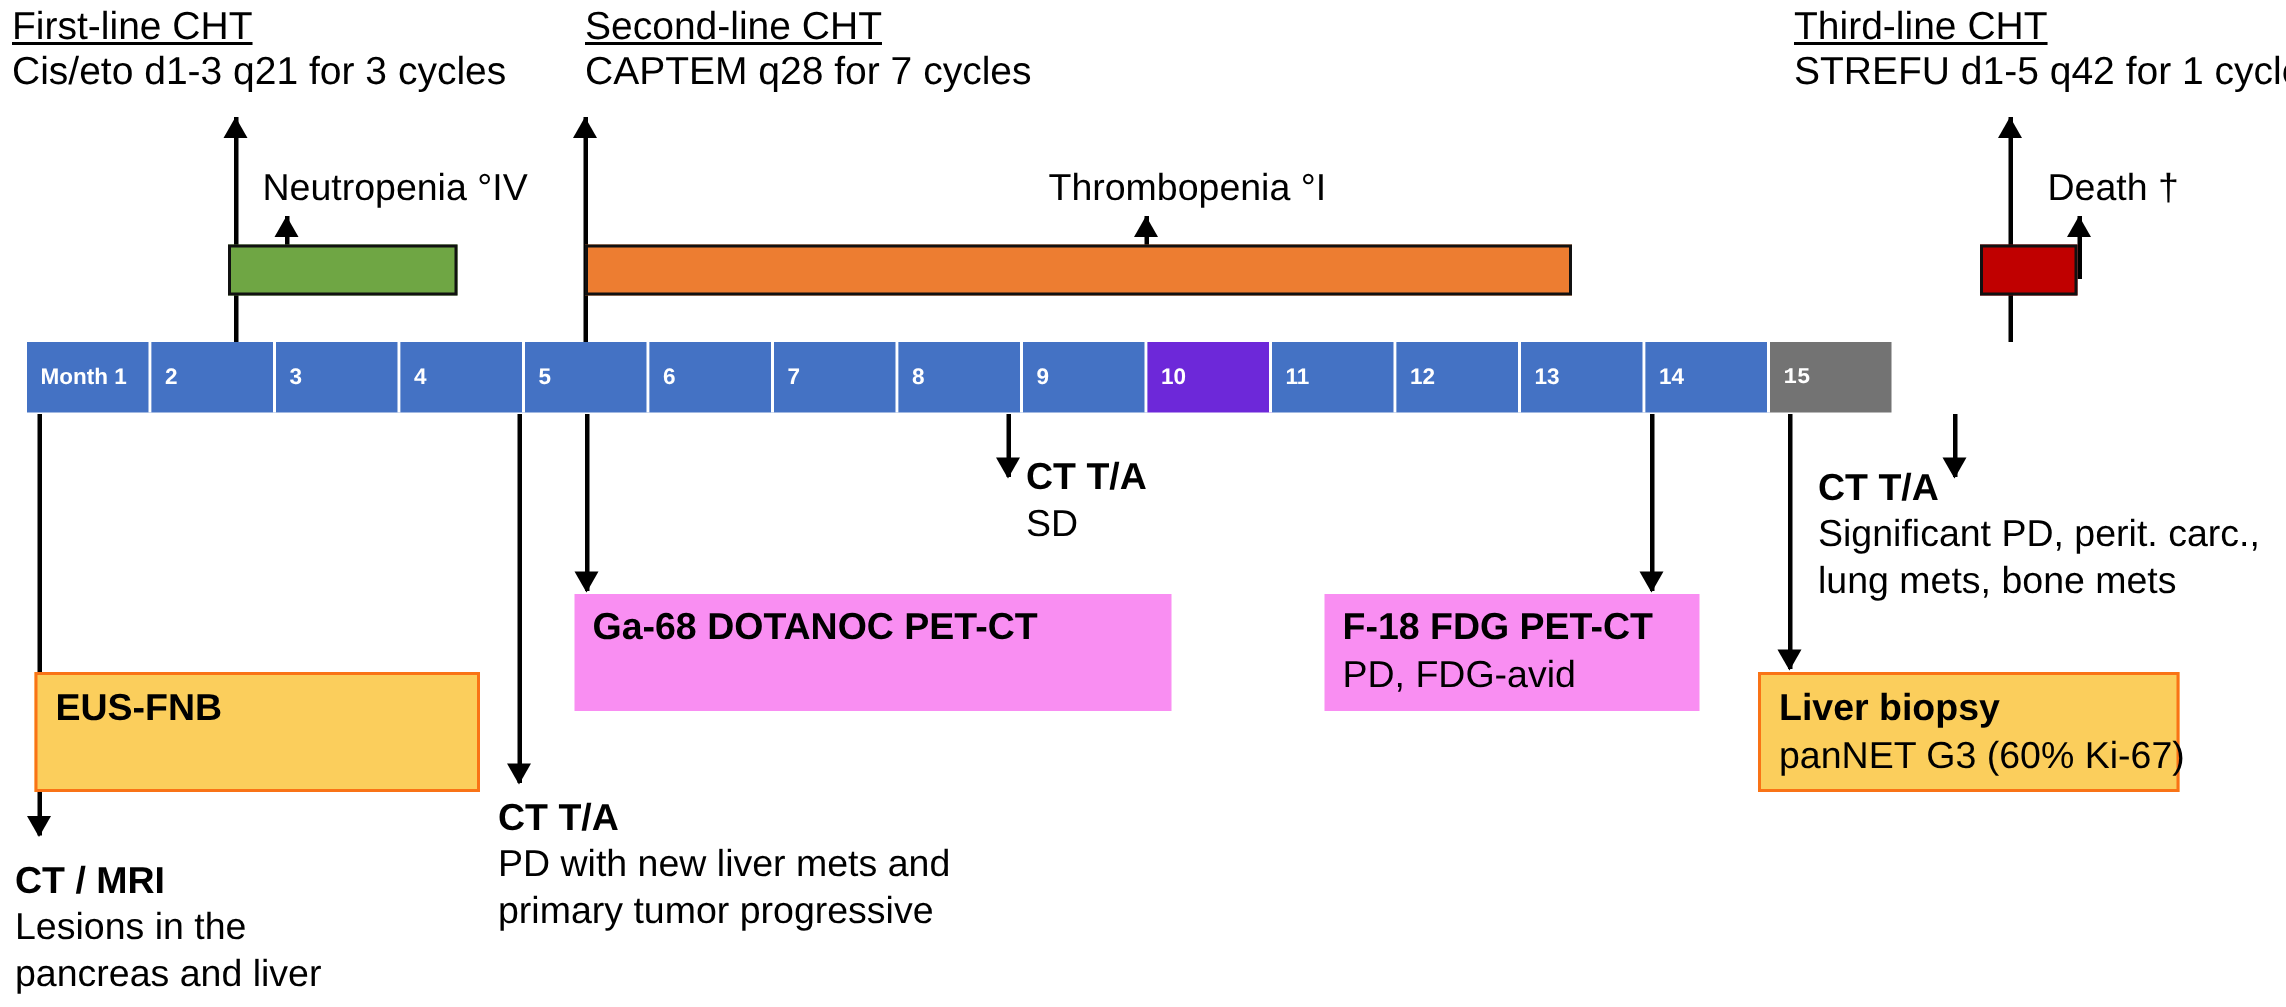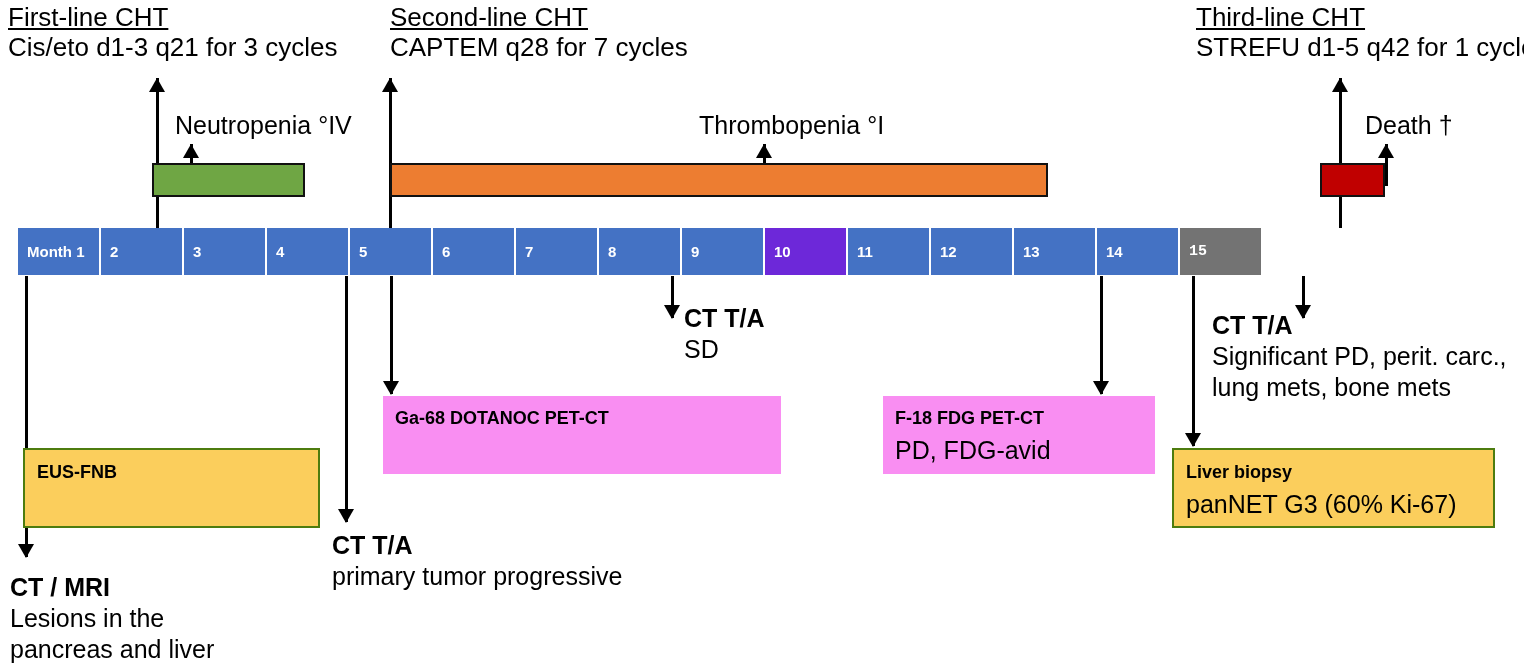--- a/index.html
+++ b/index.html
@@ -15,22 +15,22 @@
   .tl-cell span{color:#ffffff;font-size:15px;font-weight:bold;padding-left:9px;white-space:nowrap;}
   .bar{position:absolute;height:34px;border:2px solid #111;box-sizing:border-box;}
   .vline{position:absolute;width:3px;background:#000;}
   .arr-up::before{content:"";position:absolute;left:-7px;top:0;width:0;height:0;
      border-left:8.5px solid transparent;border-right:8.5px solid transparent;border-bottom:14px solid #000;}
   .arr-dn::after{content:"";position:absolute;left:-7px;bottom:-1px;width:0;height:0;
      border-left:8.5px solid transparent;border-right:8.5px solid transparent;border-top:14px solid #000;}
   .lbl{position:absolute;font-size:25px;line-height:30px;white-space:nowrap;}
   .box{position:absolute;box-sizing:border-box;padding:6px 12px 8px 12px;}
   .box-pink{background:#F98EF2;}
-  .box-yellow{background:#FBCE5C;border:2px solid #4d7c0f;}
-  .box .t1{font-size:18px;line-height:32px;font-weight:bold;white-space:nowrap;}
+  .box-yellow{background:#FBCE5C;border:2px solid #f97316;}
+  .box .t1{font-size:25px;line-height:32px;font-weight:bold;white-space:nowrap;}
   .box .t2{font-size:25px;line-height:32px;white-space:nowrap;}
   .note{position:absolute;font-size:25px;line-height:31px;}
   .note b{font-weight:bold;}
 </style>
 </head>
 <body>
 
 <div class="abs hdr-title" style="left:8px;top:2px;">First-line CHT</div>
 <div class="abs hdr-sub" style="left:8px;top:32px;">Cis/eto d1-3 q21 for 3 cycles</div>
 
@@ -121,36 +121,37 @@
 <div class="note" style="left:1212px;top:310px;">
   <div><b>CT T/A</b></div>
   <div>Significant PD, perit. carc.,</div>
   <div>lung mets, bone mets</div>
 </div>
 
 <div class="box box-pink" style="left:383px;top:396px;width:398px;height:78px;">
   <div class="t1">Ga-68 DOTANOC PET-CT</div>
 </div>
 
-<div class="box box-pink" style="left:883px;top:396px;width:272px;height:78px;">
+<div class="box box-pink" style="left:883px;top:396px;width:250px;height:78px;">
   <div class="t1">F-18 FDG PET-CT</div>
   <div class="t2">PD, FDG-avid</div>
 </div>
 
 <div class="box box-yellow" style="left:23px;top:448px;width:297px;height:80px;">
   <div class="t1">EUS-FNB</div>
 </div>
 
-<div class="box box-yellow" style="left:1172px;top:448px;width:323px;height:80px;">
+<div class="box box-yellow" style="left:1172px;top:448px;width:281px;height:80px;">
   <div class="t1">Liver biopsy</div>
   <div class="t2">panNET G3 (60% Ki-67)</div>
 </div>
 
 <div class="note" style="left:10px;top:572px;">
   <div><b>CT / MRI</b></div>
   <div>Lesions in the</div>
   <div>pancreas and liver</div>
 </div>
 
 <div class="note" style="left:332px;top:530px;">
   <div><b>CT T/A</b></div>
+  <div>PD with new liver mets and</div>
   <div>primary tumor progressive</div>
 </div>
 
 </body></html>

